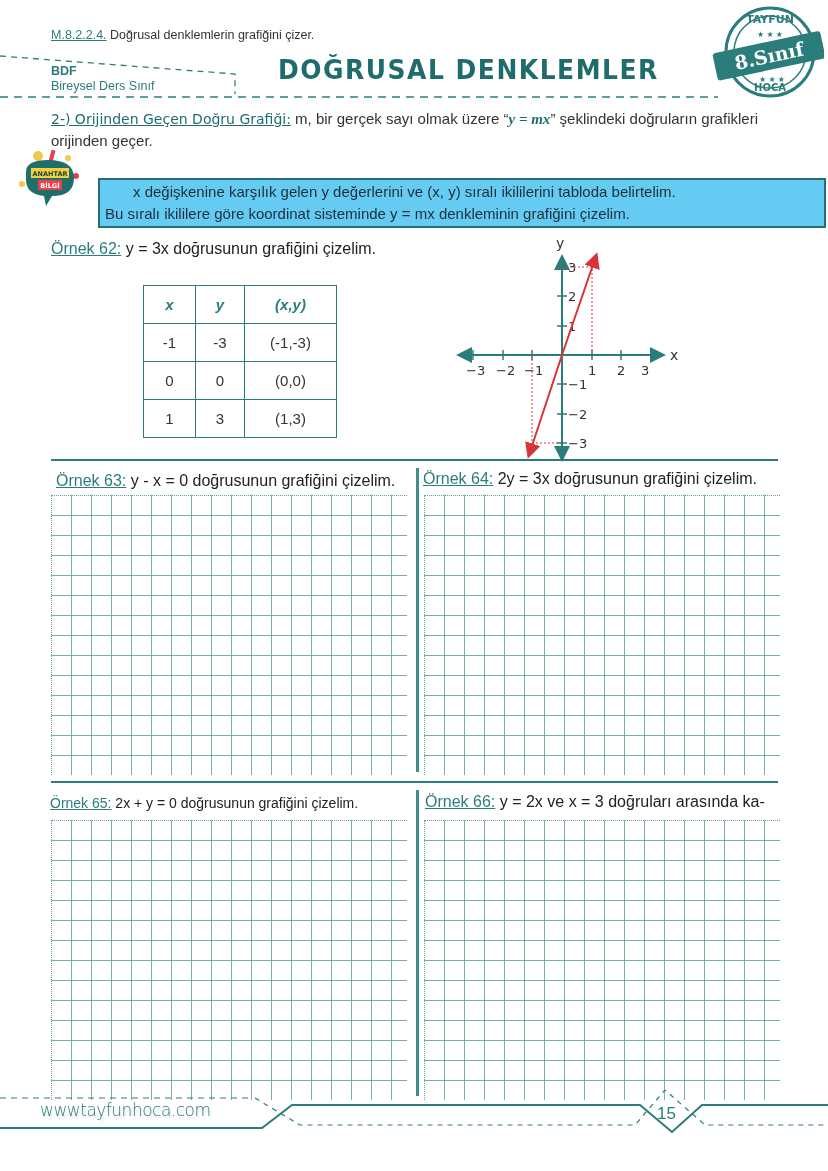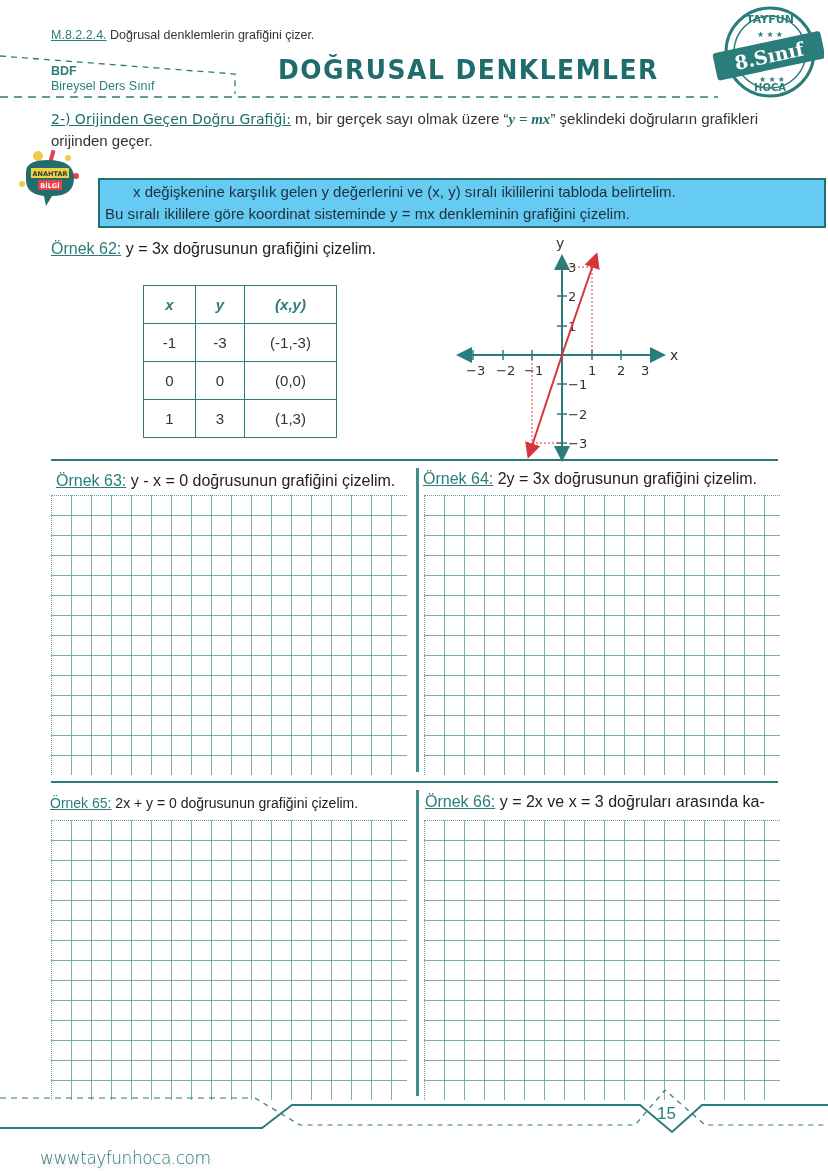--- a/index.html
+++ b/index.html
@@ -36,21 +36,21 @@
   table.vals td { color: #333; }
 
   .sep { height: 2px; background: #2a7d7b; }
   .vsep { width: 2.5px; background: #3f8e8c; }
 
   .grid { background-image:
       repeating-linear-gradient(to right, transparent 0, transparent 19px, rgba(58,137,134,0.85) 19px, rgba(58,137,134,0.85) 20px),
       repeating-linear-gradient(to bottom, transparent 0, transparent 19px, rgba(58,137,134,0.85) 19px, rgba(58,137,134,0.85) 20px);
     border-left: 1px dotted #3a8986; border-top: 1px dotted #3a8986; opacity: .8; }
 
-  .footer-url { left: 40px; top: 1100px; font-family: "DejaVu Sans", sans-serif; font-size: 17px; color: #2a7d7b; letter-spacing: -0.5px; font-weight: 300; text-shadow: 1px 3px 3px rgba(0,0,0,0.15); margin-top: 48px; }
+  .footer-url { left: 40px; top: 1100px; font-family: "DejaVu Sans", sans-serif; font-size: 17px; color: #2a7d7b; letter-spacing: -0.5px; font-weight: 300; text-shadow: 1px 3px 3px rgba(0,0,0,0.15); }
   .page-num { left: 657px; top: 1104px; font-size: 17px; color: #2a7d7b; }
 </style>
 </head>
 <body>
 
 <div class="abs outcome">
   <span class="code">M.8.2.2.4.</span>
   <span>Doğrusal denklemlerin grafiğini çizer.</span>
 </div>
 

